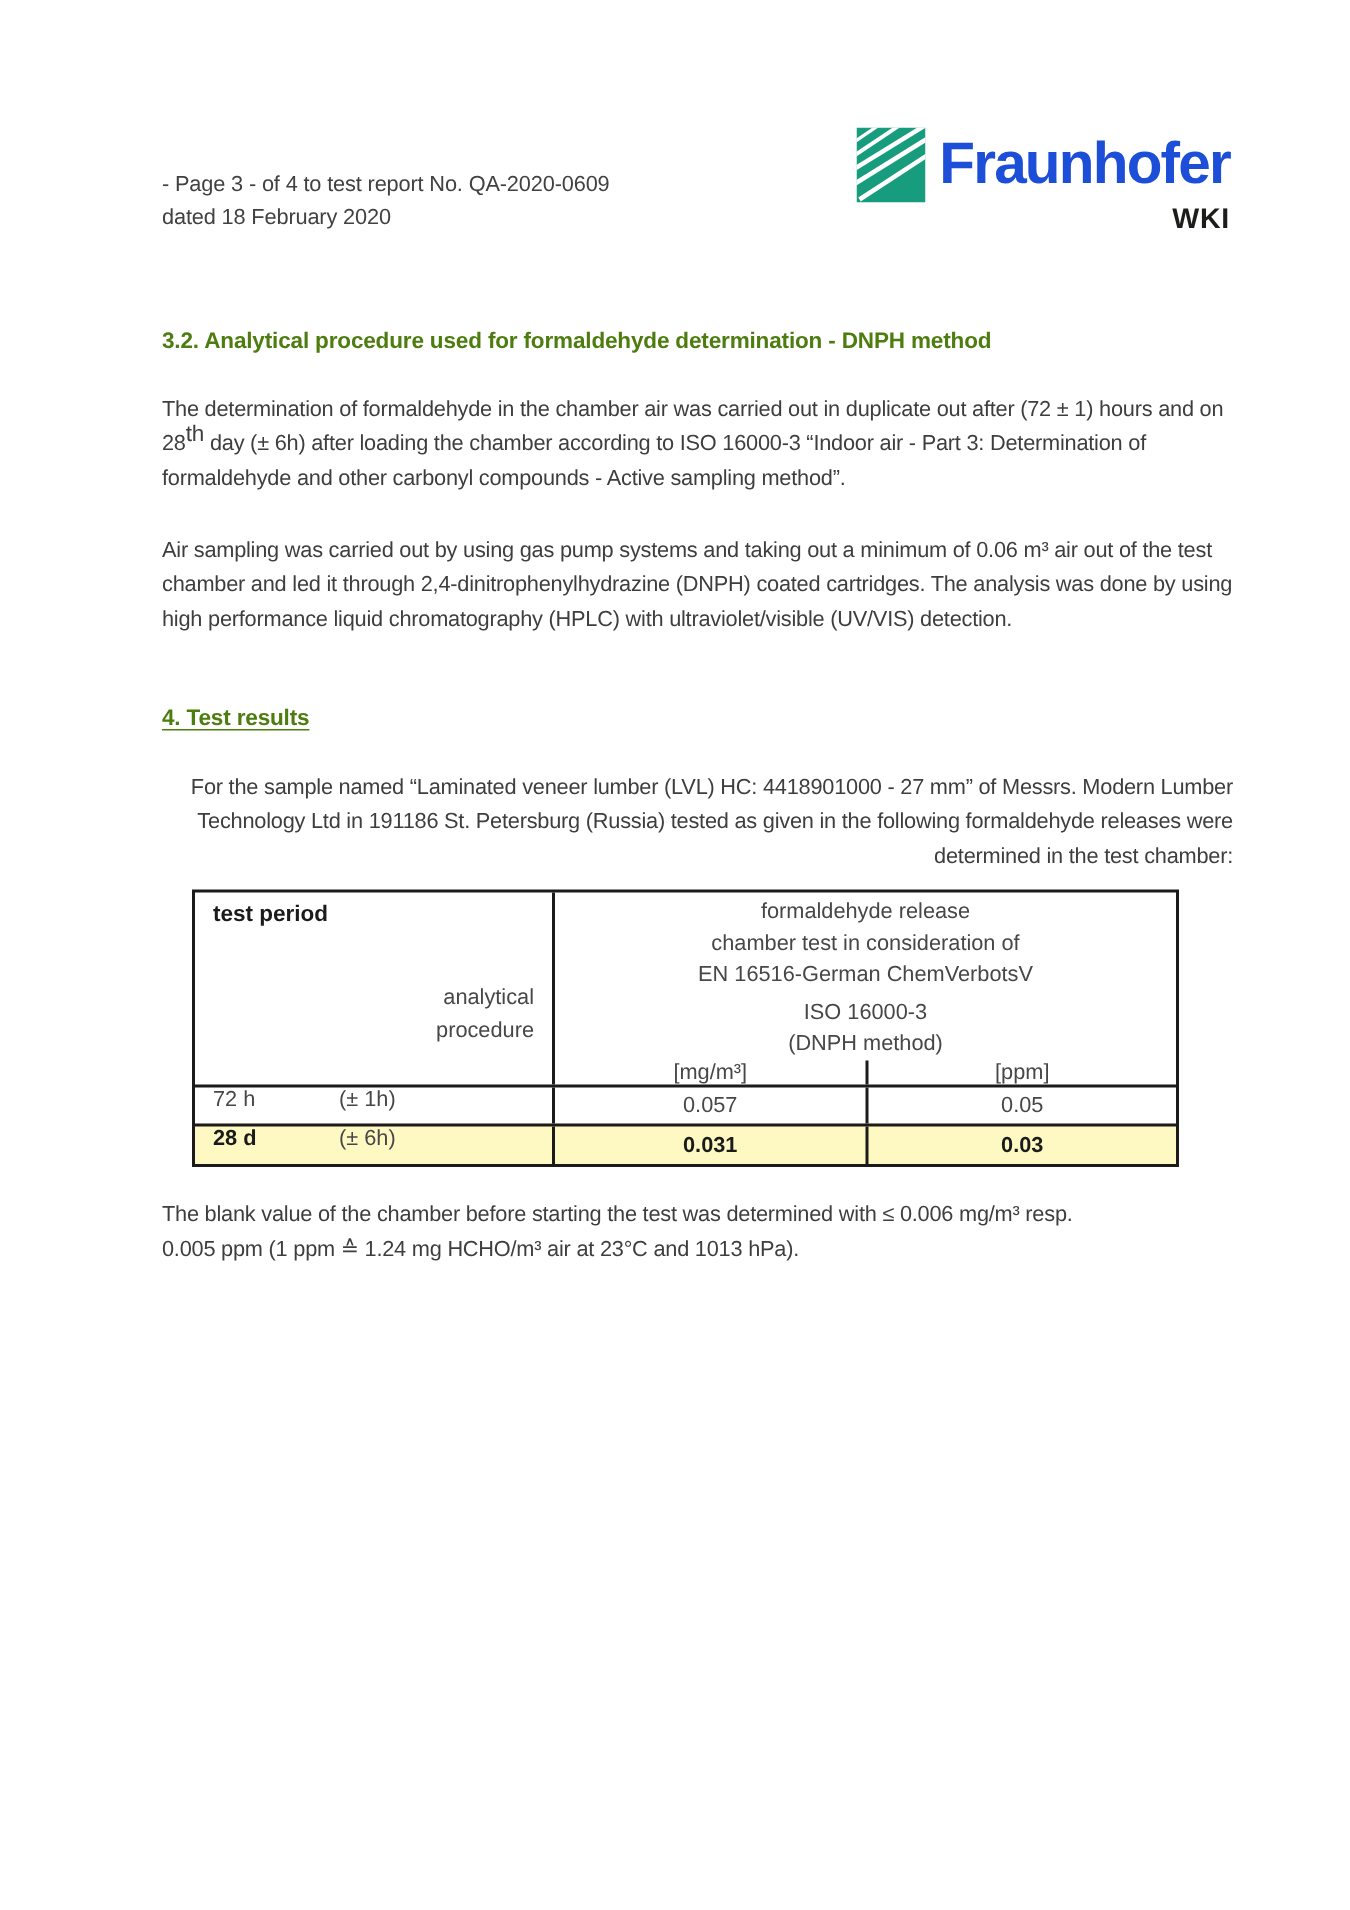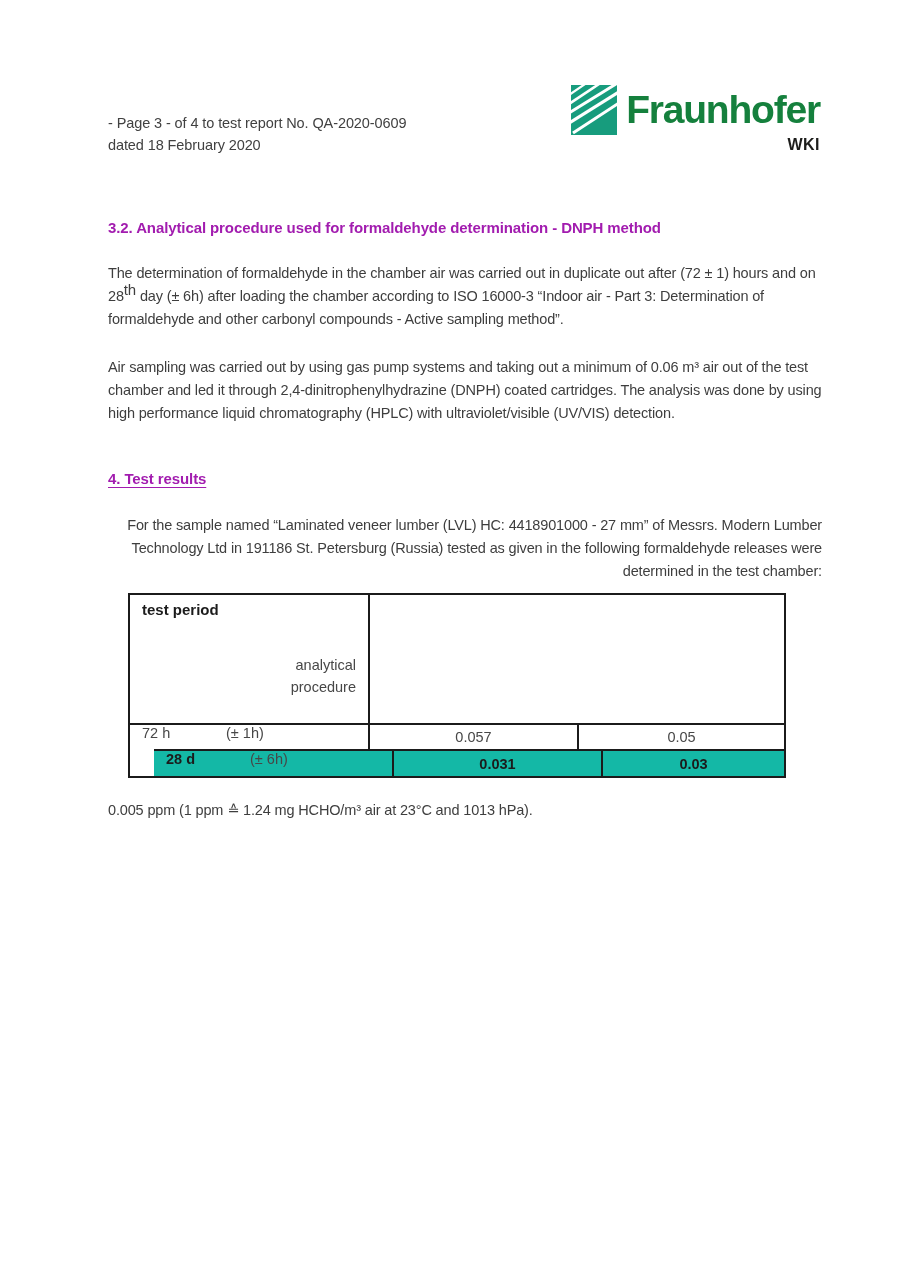--- a/index.html
+++ b/index.html
@@ -14,48 +14,48 @@
     overflow: hidden;
   }
 
   
   .hdr { position: absolute; top: 85px; left: 108px; right: 80px;
          display: flex; justify-content: space-between; align-items: flex-start; }
   .page-ref { margin-top: 27px; line-height: 22px; color: #414141; letter-spacing: -0.1px; }
   .logo-block { display: flex; flex-direction: column; align-items: flex-end; }
   .logo-row { display: flex; align-items: flex-start; gap: 9px; }
   .logo-mark { width: 46px; height: 50px; display: block; }
-  .logo-word { font-size: 39px; font-weight: bold; color: #15803d;
+  .logo-word { font-size: 39px; font-weight: bold; color: #1d4ed8;
                letter-spacing: -1.2px; line-height: 50px; }
-  .logo-inst { font-size: 16px; font-weight: bold; color: #1d1d1b; margin-top: 1px; letter-spacing: 0.5px; }
+  .logo-inst { font-size: 19px; font-weight: bold; color: #1d1d1b; margin-top: 1px; letter-spacing: 0.5px; }
 
   
   .h-sec { position: absolute; left: 108px; font-size: 15px; font-weight: bold;
-           color: #a21caf; letter-spacing: -0.1px; }
+           color: #4d7c0f; letter-spacing: -0.1px; }
   .para { position: absolute; left: 108px; width: 714px; line-height: 23px; letter-spacing: -0.15px; }
   sup { font-size: 15px; line-height: 0; vertical-align: super; }
   .underlined { text-decoration: underline; text-underline-offset: 3px; }
 
   
   .doc-table { position: absolute; top: 593px; left: 128px; width: 658px;
                border: 2px solid #1b1b1b; color: #474747; }
   .thead { display: flex; height: 130px; border-bottom: 2px solid #1b1b1b; }
   .th-left { width: 240px; border-right: 2px solid #1b1b1b; position: relative;
              padding: 6px 10px 0 12px; }
   .test-period { font-weight: bold; color: #1b1b1b; font-size: 15px; }
   .analytical { position: absolute; right: 12px; bottom: 25px; text-align: right; line-height: 22px; }
   .th-right { flex: 1; display: flex; flex-direction: column; }
   .consid { text-align: center; line-height: 21px; padding-top: 3px; }
   .method { text-align: center; line-height: 21px; margin-top: 4px; }
   .units { flex: 1; display: flex; }
   .unit-cell { display: flex; align-items: center; justify-content: center; height: 100%; }
   .unit-1 { width: 209px; border-right: 2px solid #1b1b1b; }
   .unit-2 { flex: 1; }
   .trow { display: flex; height: 24px; }
-  .trow.hl { height: 27px; border-top: 2px solid #1b1b1b; background: #14b8a6; margin-left: 24px; }
+  .trow.hl { height: 27px; border-top: 2px solid #1b1b1b; background: #fef9c3; }
   .td-period { width: 240px; border-right: 2px solid #1b1b1b;
                display: flex; align-items: flex-start; padding-left: 12px; }
   .p-name { width: 84px; }
   .td-v1 { width: 209px; border-right: 2px solid #1b1b1b;
            display: flex; align-items: center; justify-content: center; }
   .td-v2 { flex: 1; display: flex; align-items: center; justify-content: center; }
   .hl .p-name, .hl .td-v1, .hl .td-v2 { font-weight: bold; color: #1b1b1b; }
 
   .note-line { display: block; }
 </style>
@@ -99,20 +99,35 @@
 
   <div class="doc-table">
     <div class="thead">
       <div class="th-left">
         <div class="test-period">test period</div>
         <div class="analytical">
           <div>analytical</div>
           <div>procedure</div>
         </div>
       </div>
+      <div class="th-right">
+        <div class="consid">
+          <div>formaldehyde release</div>
+          <div>chamber test in consideration of</div>
+          <div>EN 16516-German ChemVerbotsV</div>
+        </div>
+        <div class="method">
+          <div>ISO 16000-3</div>
+          <div>(DNPH method)</div>
+        </div>
+        <div class="units">
+          <div class="unit-cell unit-1">[mg/m³]</div>
+          <div class="unit-cell unit-2">[ppm]</div>
+        </div>
+      </div>
     </div>
 
     <div class="trow">
       <div class="td-period">
         <span class="p-name">72 h</span>
         <span class="p-tol">(± 1h)</span>
       </div>
       <div class="td-v1">0.057</div>
       <div class="td-v2">0.05</div>
     </div>
@@ -121,16 +136,17 @@
       <div class="td-period">
         <span class="p-name">28 d</span>
         <span class="p-tol">(± 6h)</span>
       </div>
       <div class="td-v1">0.031</div>
       <div class="td-v2">0.03</div>
     </div>
   </div>
 
   <p class="para" style="top:799px;">
+    <span class="note-line">The blank value of the chamber before starting the test was determined with ≤ 0.006 mg/m³ resp.</span>
     <span class="note-line">0.005 ppm (1 ppm ≙ 1.24 mg HCHO/m³ air at 23°C and 1013 hPa).</span>
   </p>
 
 </div>
 
 </body></html>

